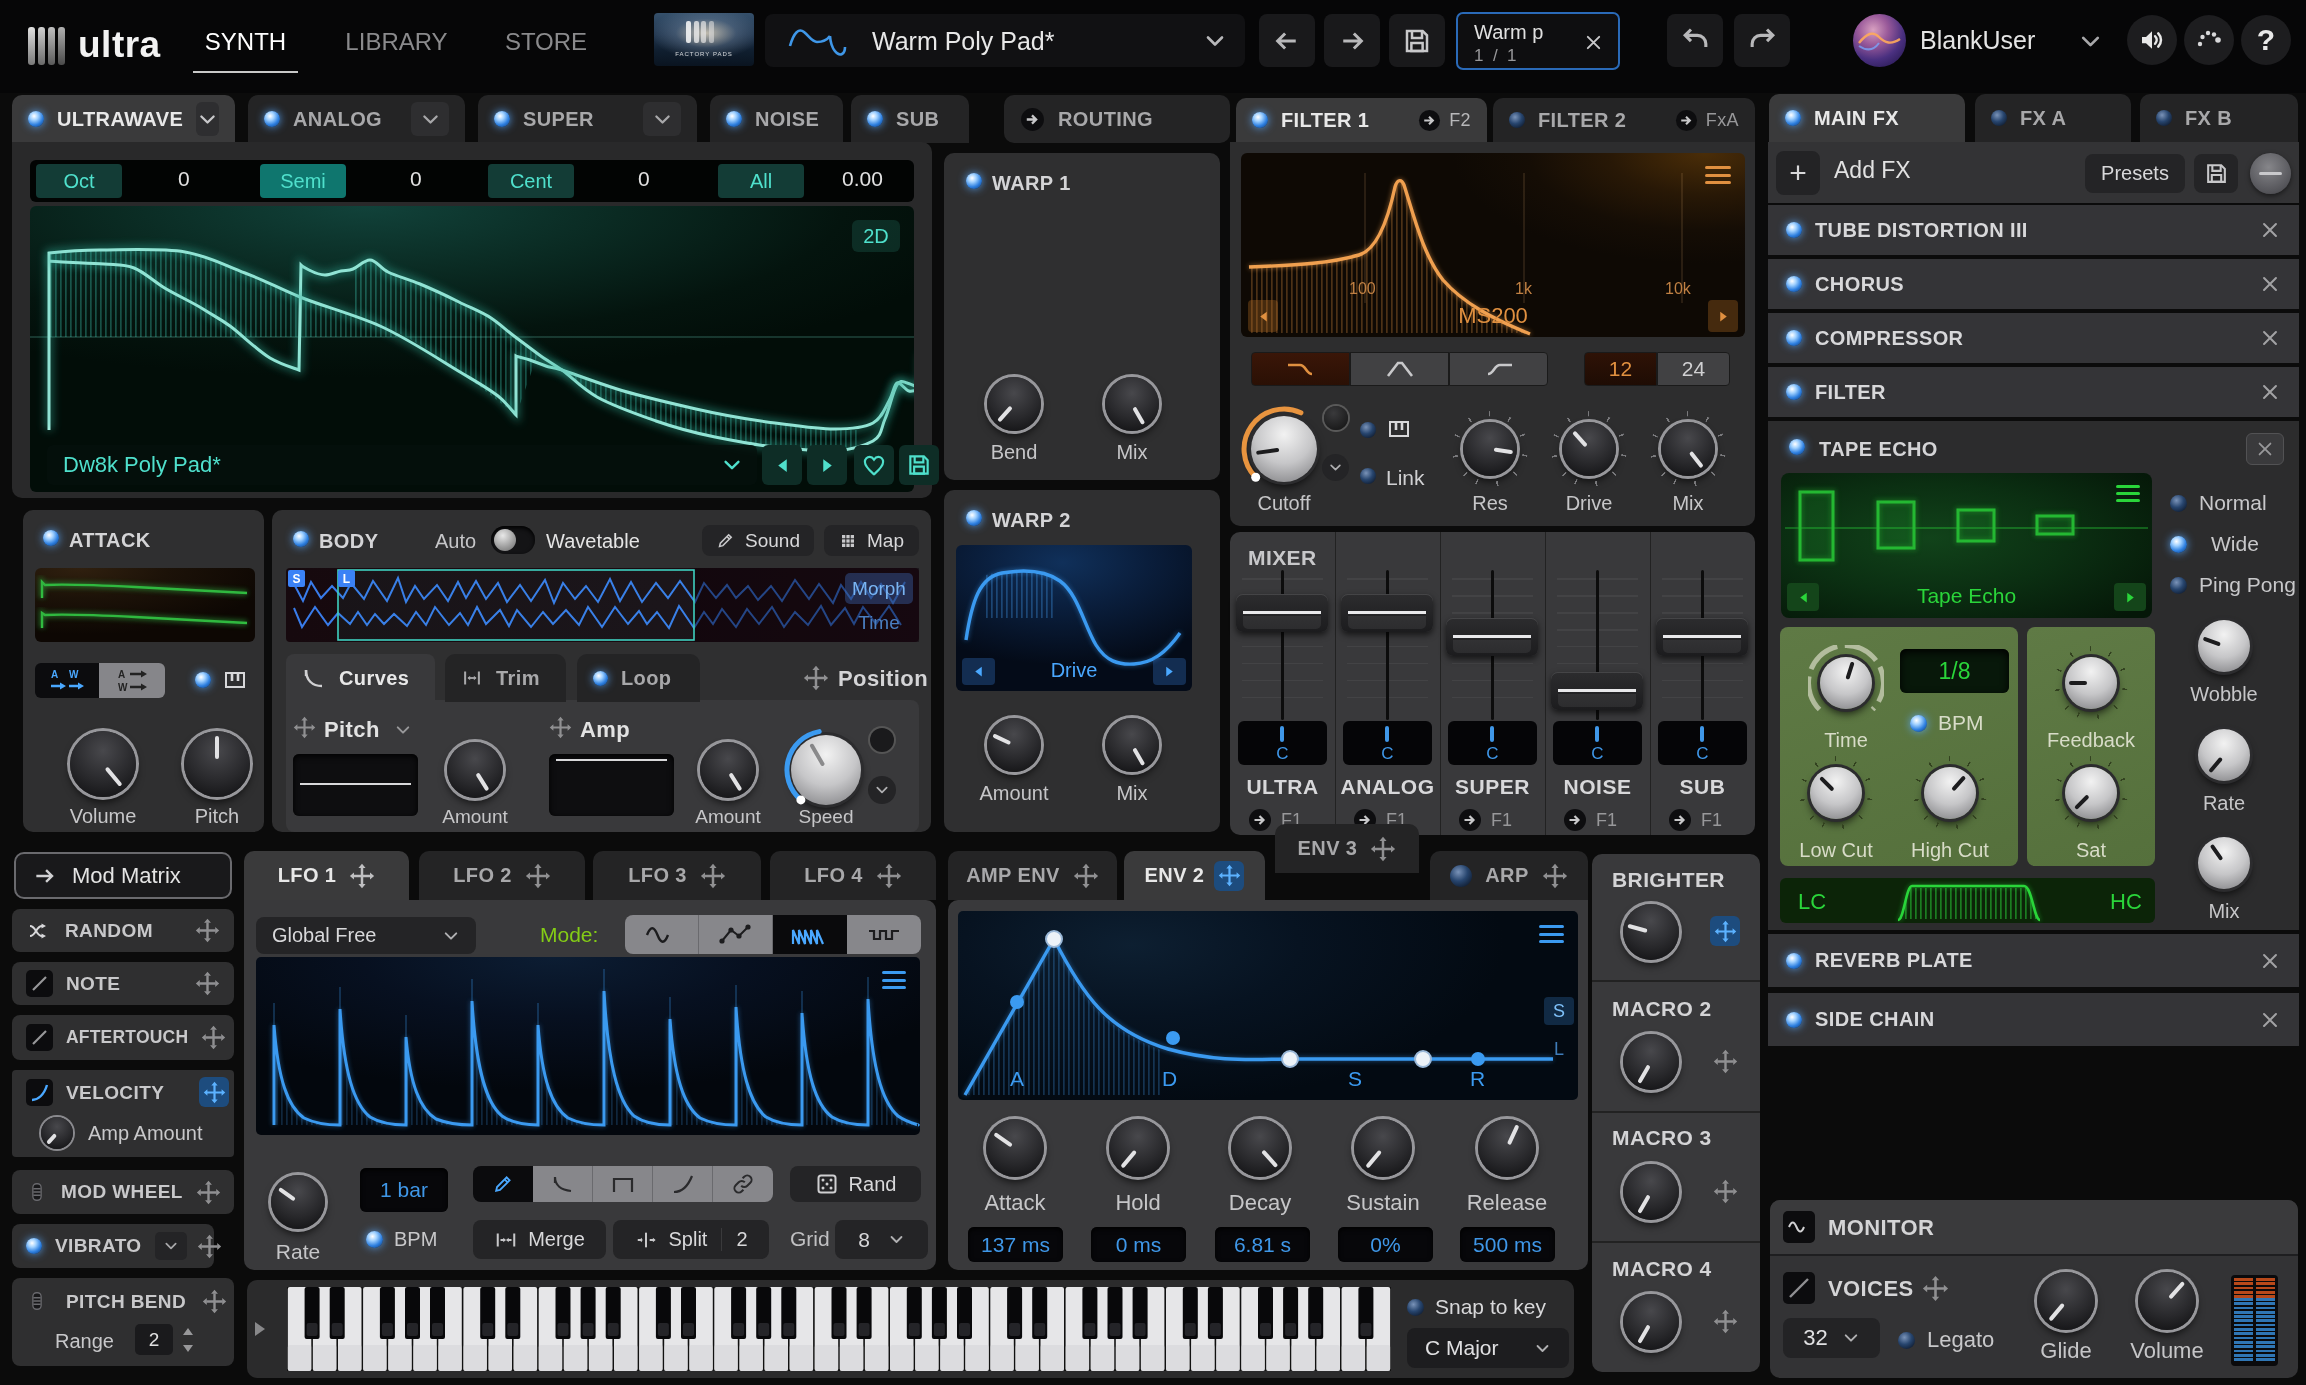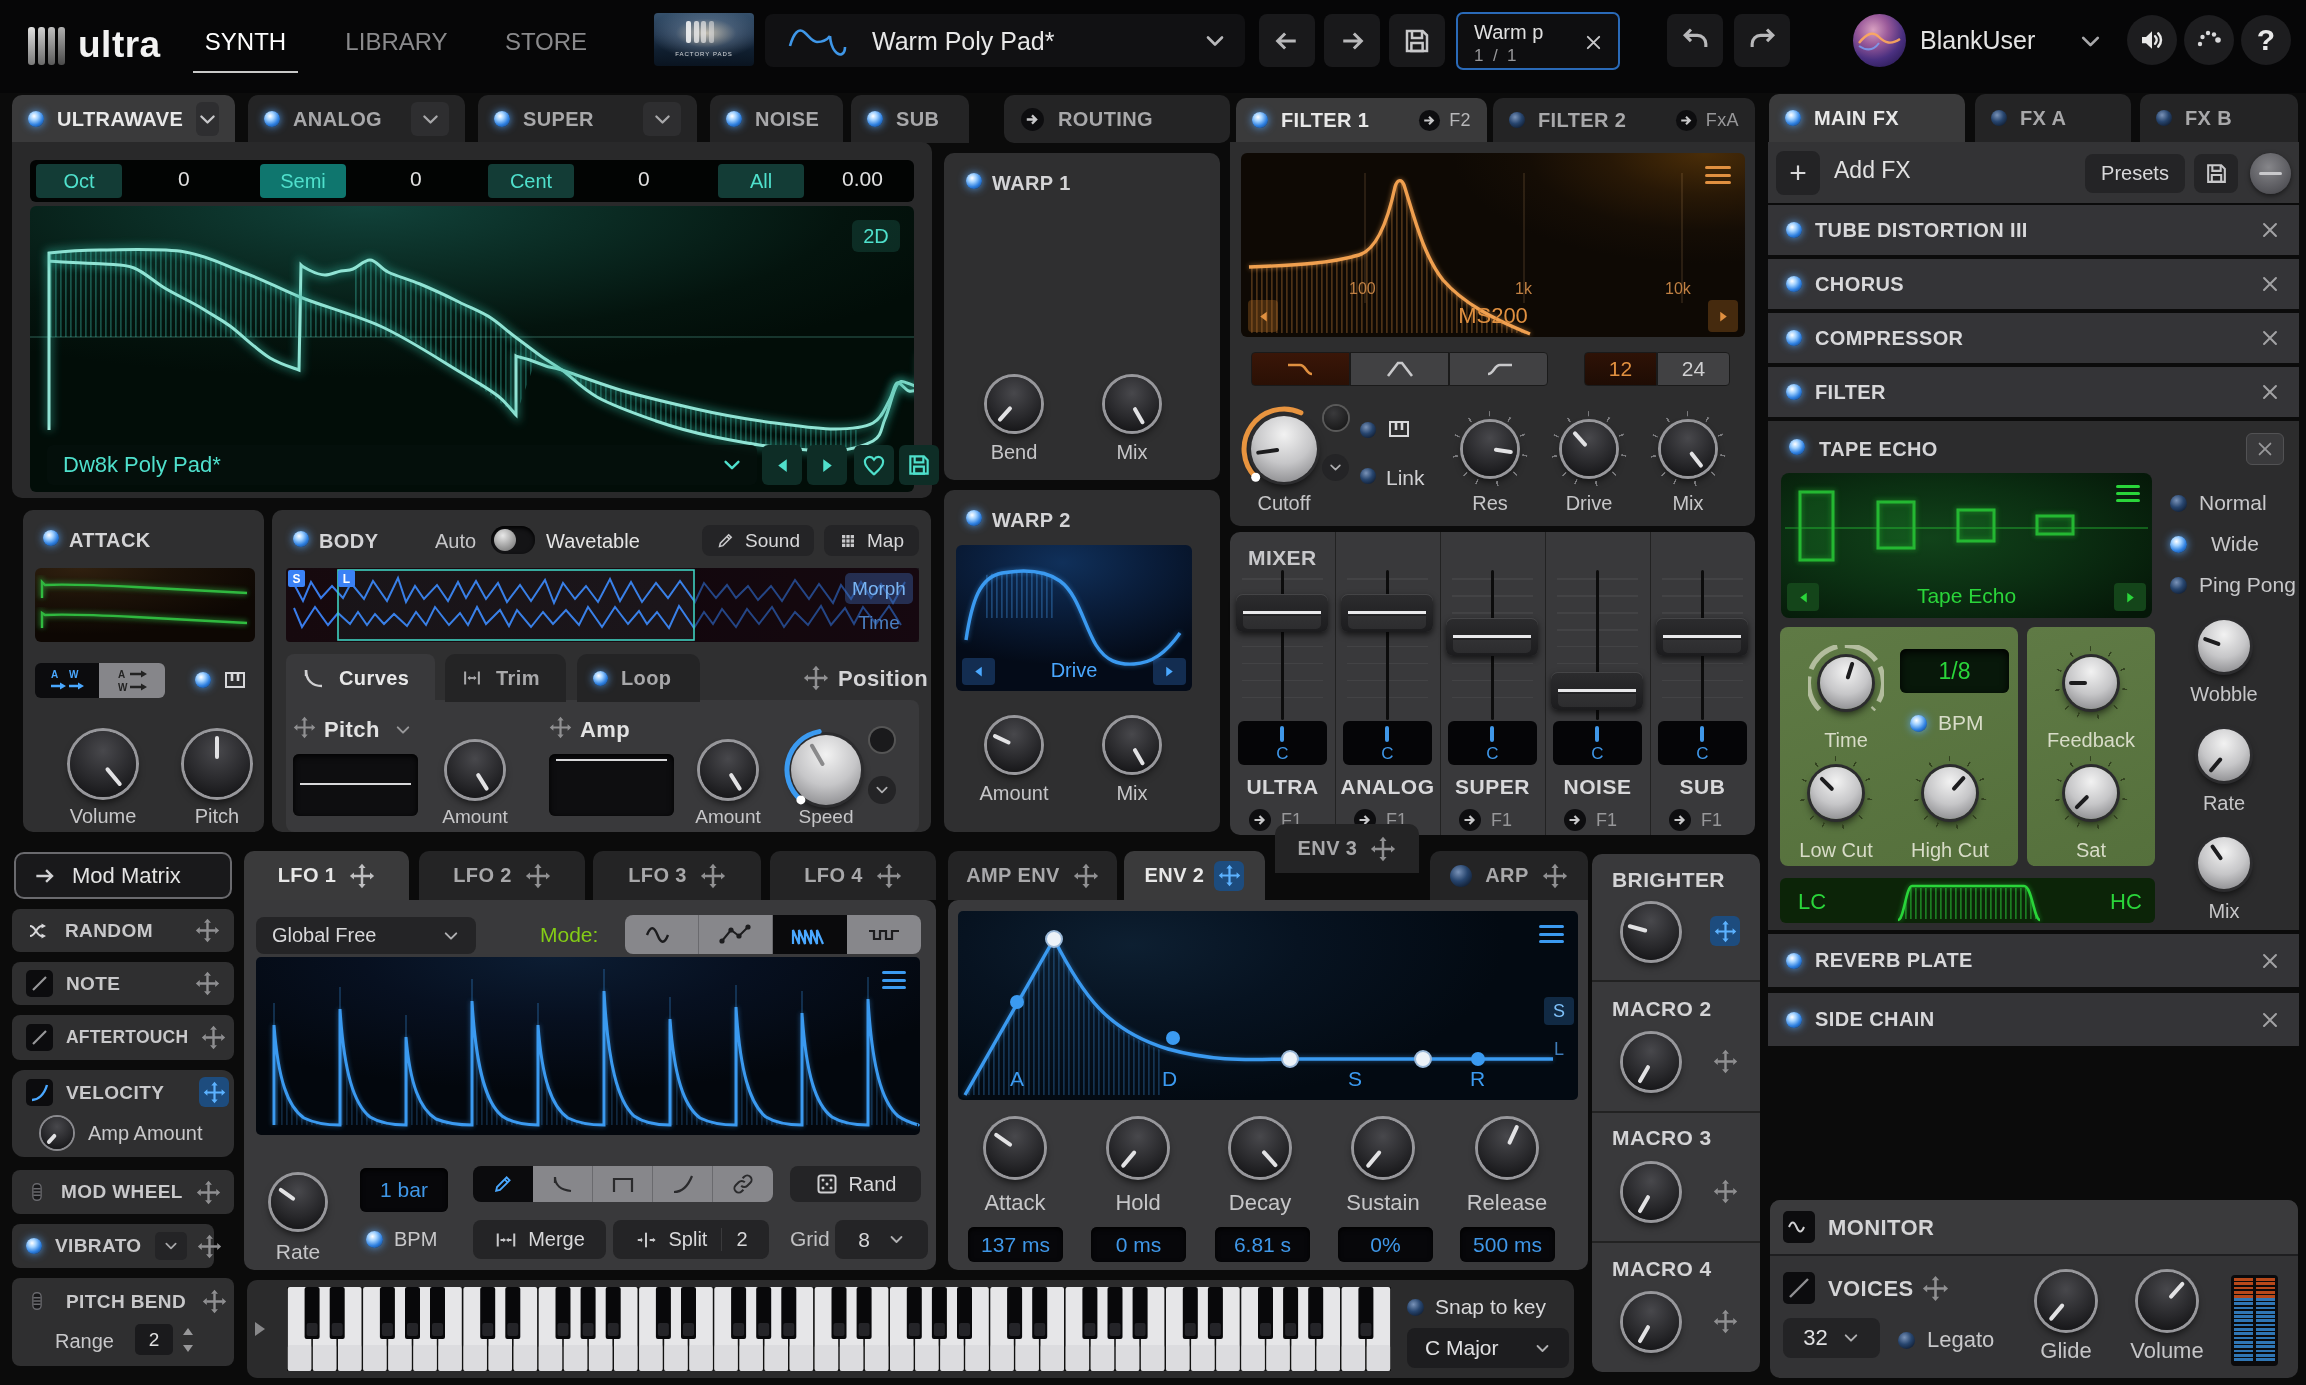--- a/index.html
+++ b/index.html
@@ -937,21 +937,21 @@
   <span style="width:27px;height:27px;background:#0c0c0e;border-radius:5px;flex:none;display:flex;align-items:center;justify-content:center">
       <svg width="27" height="27" viewBox="0 0 27 27">
         <path d="M7 20L20 7" stroke="#98989a" stroke-width="2.2"></path>
       </svg>
     </span>
   <span style="font-weight:bold;font-size:17.5px;color:#c8c8ca;letter-spacing:.2px">AFTERTOUCH</span>
   <svg class="mv" style="margin-left:auto" width="25" height="25">
       <use href="#mv"></use>
     </svg>
 </div>
-<div class="abs" style="left:12px;top:1070px;width:222px;height:87px;background:#2f2f30;border-radius:12px">
+<div class="abs" style="left:12px;top:1070px;width:222px;height:87px;background:#2f2f30;border-radius:4px">
   <span class="abs" style="left:14px;top:9px;width:27px;height:27px;background:#0c0c0e;border-radius:5px;display:flex;align-items:center;justify-content:center">
       <svg width="27" height="27" viewBox="0 0 27 27">
         <path d="M6 21C12 21 18 16 21 6" stroke="#4aa8ff" stroke-width="2.4" fill="none"></path>
       </svg>
     </span>
   <span class="abs" style="left:54px;top:12px;font-weight:bold;font-size:19px;color:#c8c8ca;letter-spacing:.4px">VELOCITY</span>
   <span class="abs" style="left:187px;top:7px;width:30px;height:30px;background:#1d4c7e;border-radius:6px;display:flex;align-items:center;justify-content:center">
       <svg width="23" height="23" style="color:#5cb2ff">
         <use href="#mv"></use>
       </svg>

